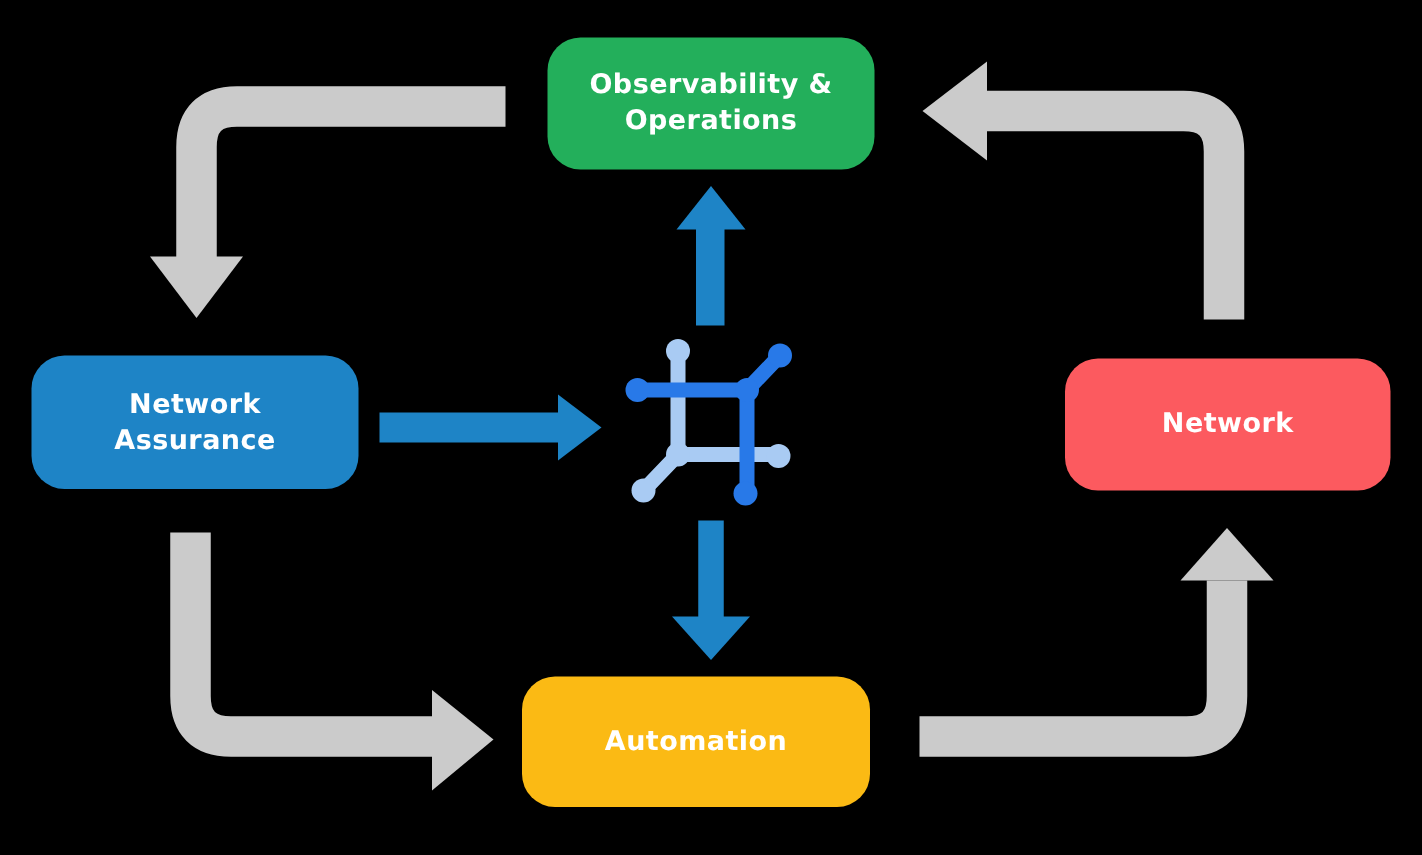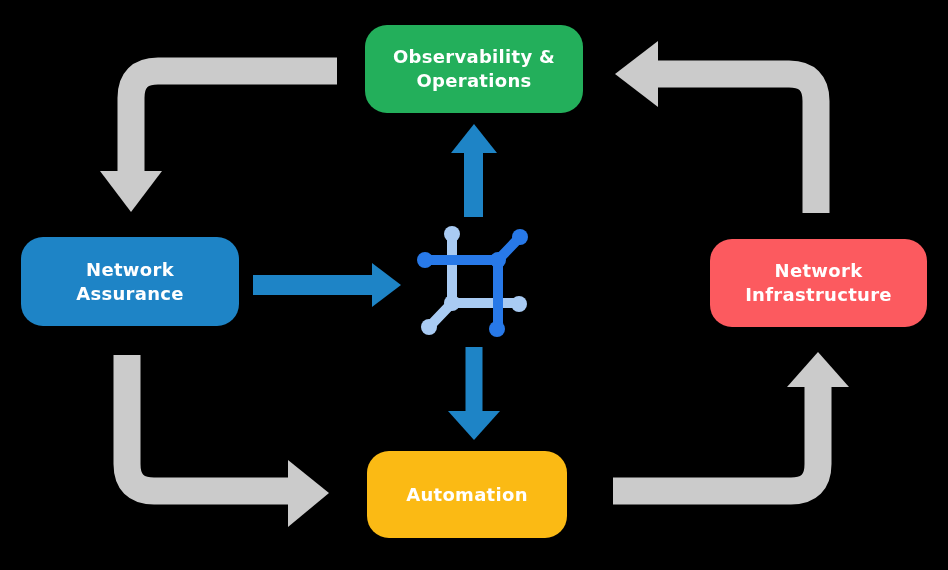--- a/index.html
+++ b/index.html
@@ -30,21 +30,21 @@
     color: var(--text, #fff);
     font-size: 18px;
     line-height: 24px;
     font-weight: 600;
     letter-spacing: 0.3px;
   }
   .node span { display: block; }
   .node-observability { left: 365px; top: 25px;  width: 218px; height: 88px; }
   .node-operations    { left: 21px;  top: 237px; width: 218px; height: 89px; }
   .node-infrastructure{ left: 710px; top: 239px; width: 217px; height: 88px; }
-  .node-tooling       { left: 367px; top: 451px; width: 200px; height: 87px; }
+  .node-tooling       { left: 348px; top: 451px; width: 232px; height: 87px; }
 
   .gray-shaft { fill: none; stroke: var(--arrow-gray, #CBCBCB); stroke-width: 27px; }
   .gray-head  { fill: var(--arrow-gray, #CBCBCB); }
   .blue-shaft { fill: none; stroke: var(--arrow-blue, #1E84C6); }
   .blue-head  { fill: var(--arrow-blue, #1E84C6); }
   .icon-light-stroke { fill: none; stroke: var(--icon-light-blue, #A9CBF3); stroke-width: 10px; stroke-linecap: round; }
   .icon-light-fill   { fill: var(--icon-light-blue, #A9CBF3); }
   .icon-dark-stroke  { fill: none; stroke: var(--icon-dark-blue, #2879E8); stroke-width: 10px; stroke-linecap: round; }
   .icon-dark-fill    { fill: var(--icon-dark-blue, #2879E8); }
 </style>
@@ -120,21 +120,20 @@
   <div class="node node-operations" style="background: rgb(30, 132, 198);">
     <div>
       <span>Network</span>
       <span>Assurance</span>
     </div>
   </div>
 
   <div class="node node-infrastructure" style="background: rgb(252, 90, 95);">
     <div>
       <span>Network</span>
-      <span>Infrastructure</span>
     </div>
   </div>
 
   <div class="node node-tooling" style="background: rgb(251, 186, 20);">
     <div>
       <span>Automation</span>
     </div>
   </div>
 
 </div>

